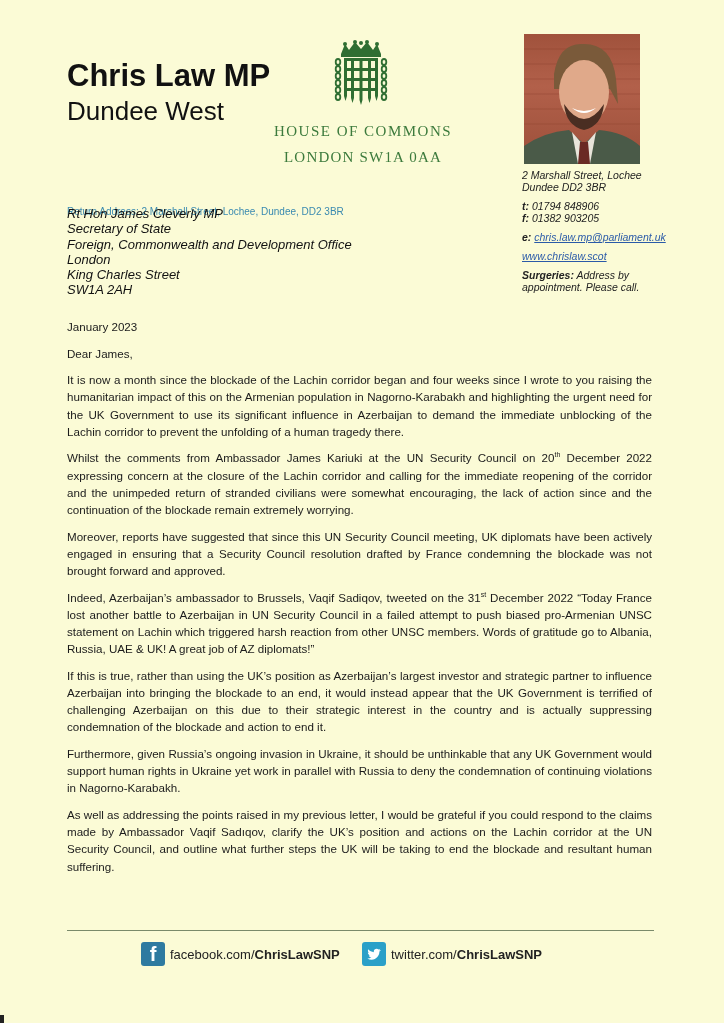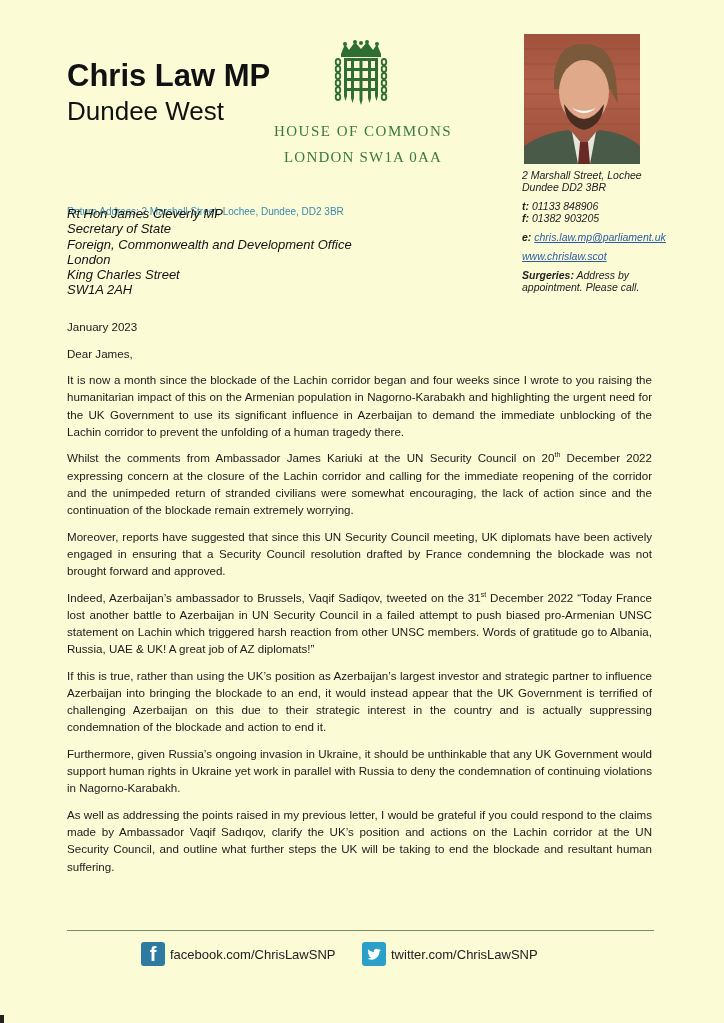--- a/index.html
+++ b/index.html
@@ -66,21 +66,21 @@
     .social {
       position: absolute; top: 942px; display: flex; align-items: center;
       font-size: 13px; color: #222;
     }
     .social .ico {
       width: 24px; height: 24px; border-radius: 3px; margin-right: 5px;
       display: flex; align-items: center; justify-content: center; color: #fff;
     }
     .social .fb { background: #2e7aa0; font-weight: bold; font-size: 20px; font-family: "Liberation Sans", sans-serif; }
     .social .tw { background: #2aa0c8; }
-    .social b { font-weight: normal; }
+    .social b { font-weight: bold; }
     .fb-link { left: 141px; }
     .tw-link { left: 362px; }
     .page-edge {
       position: absolute; left: 0; top: 1015px; width: 4px; height: 8px; background: #222;
     }
   </style>
 </head>
 <body>
 
 <div class="name">Chris Law MP</div>
@@ -149,21 +149,21 @@
   </svg>
 </div>
 
 <div class="contact">
   <p>
     <span>2 Marshall Street, Lochee</span><br>
     <span>Dundee DD2 3BR</span>
   </p>
   <p>
     <b>t:</b>
-    <span>01133 848906</span><br>
+    <span>01794 848906</span><br>
     <b>f:</b>
     <span>01382 903205</span>
   </p>
   <p>
     <b>e:</b>
     <a>chris.law.mp@parliament.uk</a>
   </p>
   <p>
     <a>www.chrislaw.scot</a>
   </p>

